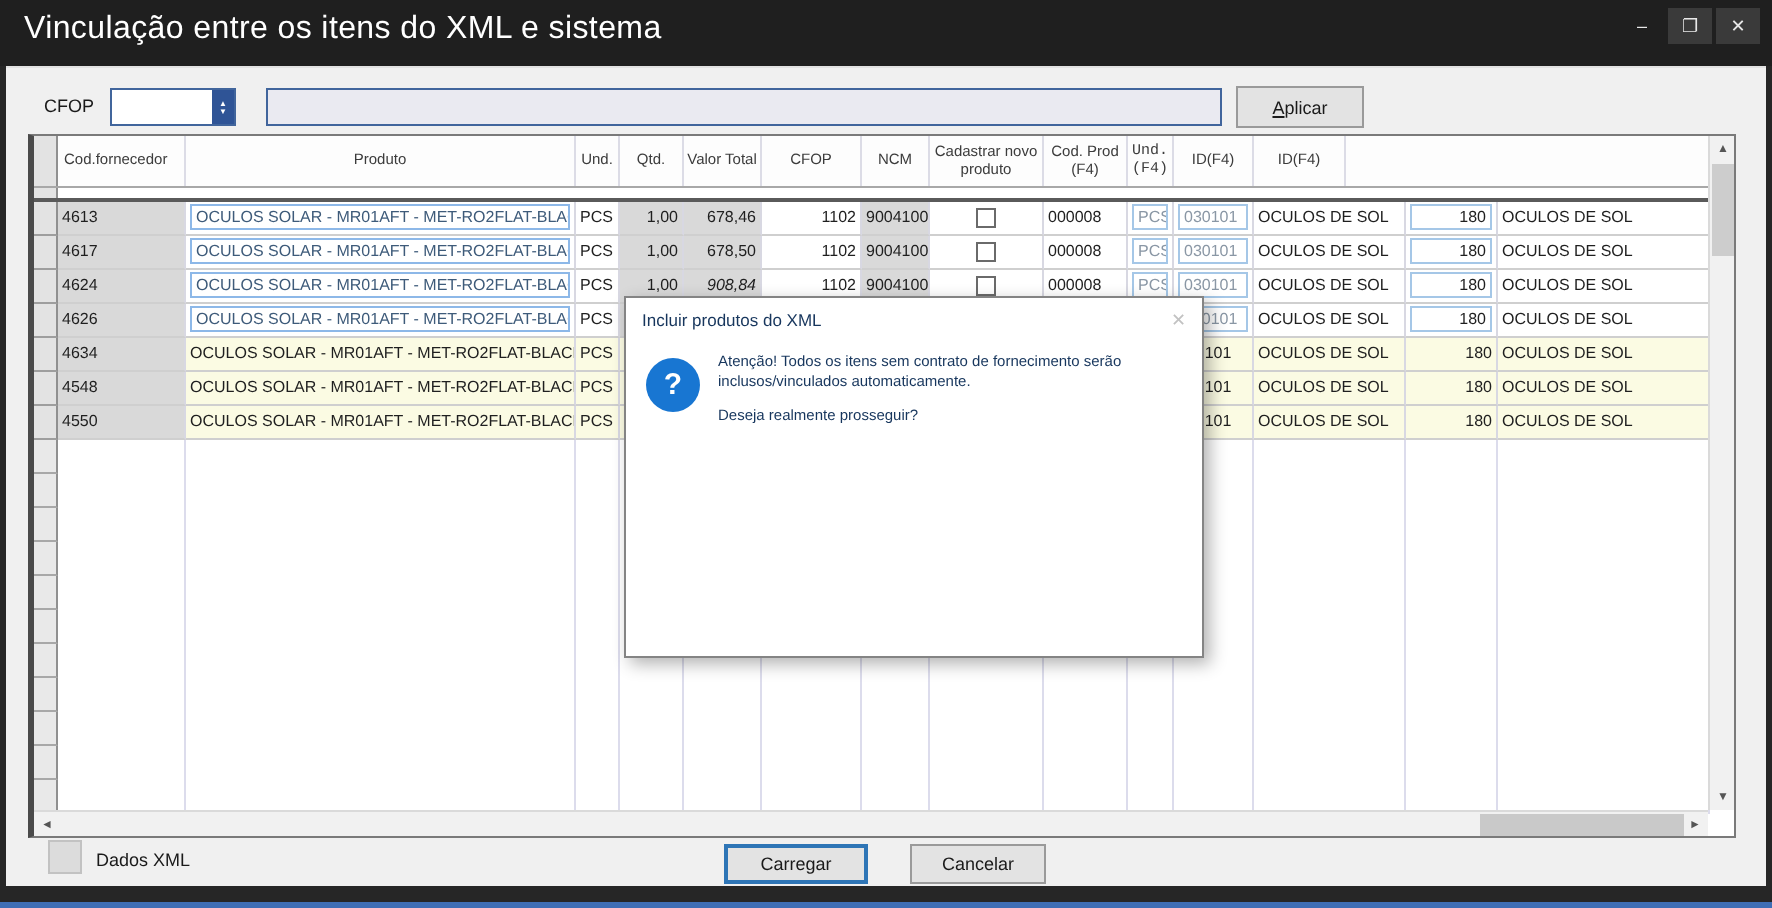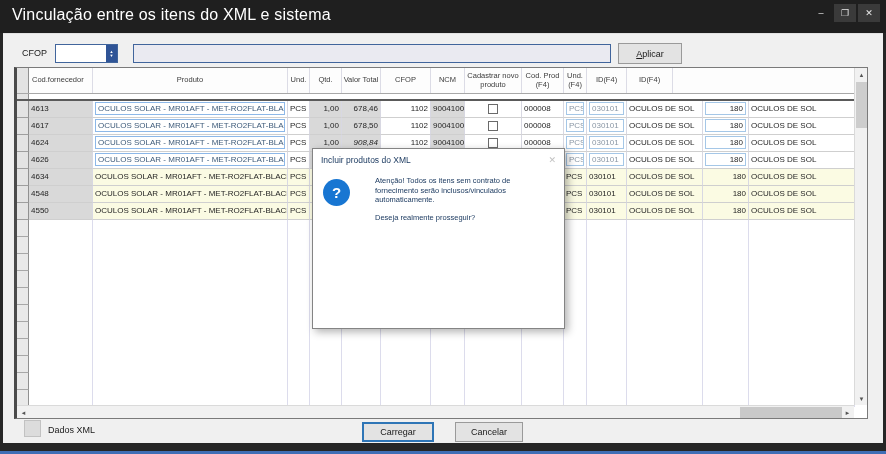--- a/index.html
+++ b/index.html
@@ -50,27 +50,27 @@
   .ecell.ind { background:#E9E9E9; border-right:1px solid #909090; border-bottom:1px solid #A8A8A8; }
 
   .vscroll { position:absolute; right:0; top:0; bottom:13px; width:13px; background:#F1F1F1; border-left:1px solid #DADADA; }
   .sarrow { position:absolute; left:0; width:13px; height:13px; color:#555; font-size:6px; display:flex; align-items:center; justify-content:center; }
   .vthumb { position:absolute; left:1px; top:14px; width:11px; height:46px; background:#CDCDCD; }
   .hscroll { position:absolute; left:0; right:13px; bottom:0; height:13px; background:#F1F1F1; border-top:1px solid #DADADA; }
   .hthumb { position:absolute; top:1px; left:723px; width:102px; height:11px; background:#C9C9C9; }
   .harrow-l { left:0; } .harrow-r { left:auto; right:0; }
 
   
-  .dialog { position:absolute; left:309px; top:114px; width:253px; min-height:181px; background:#FFFFFF; border:1px solid #848484; box-shadow:3px 3px 8px rgba(0,0,0,.3); z-index:10; display:flex; flex-direction:column; }
+  .dialog { position:absolute; left:309px; top:114px; width:290px; min-height:181px; background:#FFFFFF; border:1px solid #848484; box-shadow:3px 3px 8px rgba(0,0,0,.3); z-index:10; display:flex; flex-direction:column; }
   .d-title { height:21px; display:flex; align-items:center; padding:0 8px; }
   .d-title-text { flex:1; font-size:8.5px; color:#17365D; }
   .d-close { color:#C2C2C2; font-size:9px; }
   .d-body { display:flex; padding:6px 9px 8px 10px; }
   .d-icon { width:27px; height:27px; border-radius:50%; background:#1876D2; color:#FFFFFF; font-size:15px; font-weight:bold; display:flex; align-items:center; justify-content:center; flex:0 0 auto; margin-top:3px; }
-  .d-text { margin-left:25px; width:208px; font-size:7.5px; line-height:9.5px; color:#17365D; }
+  .d-text { margin-left:9px; width:208px; font-size:7.5px; line-height:9.5px; color:#17365D; }
   .d-text p { margin-bottom:8px; }
   .d-text p:last-child { margin-bottom:0; }
   .d-footer { margin-top:auto; background:#F0F0F0; border-top:1px solid #DCDCDC; height:28px; display:flex; align-items:center; justify-content:flex-end; padding:0 9px; gap:13px; }
   .d-btn { width:52px; height:19px; font-size:8.5px; }
   .d-btn.sim { border:2px solid #CE2B23; }
   .d-btn.nao { border:2px solid #2E75B6; }
 
   
   .legend-swatch { position:absolute; left:21px; top:386px; width:17px; height:17px; background:#DCDCDC; border:1px solid #C2C2C2; }
   .legend-lbl { position:absolute; left:45px; top:391px; font-size:9px; color:#1A1A1A; }
@@ -108,21 +108,21 @@
           <div class="hcell ind" style="width: 12px; flex: 0 0 12px;"></div>
           <div class="hcell left" style="width: 64px; flex: 0 0 64px;">Cod.fornecedor</div>
           <div class="hcell" style="width: 195px; flex: 0 0 195px;">Produto</div>
           <div class="hcell" style="width: 22px; flex: 0 0 22px;">Und.</div>
           <div class="hcell" style="width: 32px; flex: 0 0 32px;">Qtd.</div>
           <div class="hcell" style="width: 39px; flex: 0 0 39px;">Valor Total</div>
           <div class="hcell" style="width: 50px; flex: 0 0 50px;">CFOP</div>
           <div class="hcell" style="width: 34px; flex: 0 0 34px;">NCM</div>
           <div class="hcell" style="width: 57px; flex: 0 0 57px;">Cadastrar novo produto</div>
           <div class="hcell" style="width: 42px; flex: 0 0 42px;">Cod. Prod (F4)</div>
-          <div class="hcell" style="width: 23px; flex: 0 0 23px;">Und. (F4)</div>
+          <div class="hcell" style="width: 23px; flex: 0 0 23px; font-family: Liberation Mono, monospace;">Und. (F4)</div>
           <div class="hcell" style="width: 40px; flex: 0 0 40px;">ID(F4)</div>
           <div class="hcell" style="width: 46px; flex: 0 0 46px;">ID(F4)</div>
         </div>
       <div class="hstrip">
           <div class="hstrip-ind"></div>
         </div>
       <div id="gbody">
           <div class="grow">
             <div class="cell ind" style="width: 12px; flex: 0 0 12px;"></div>
             <div class="cell gray" style="width: 64px; flex: 0 0 64px;">4613</div>

